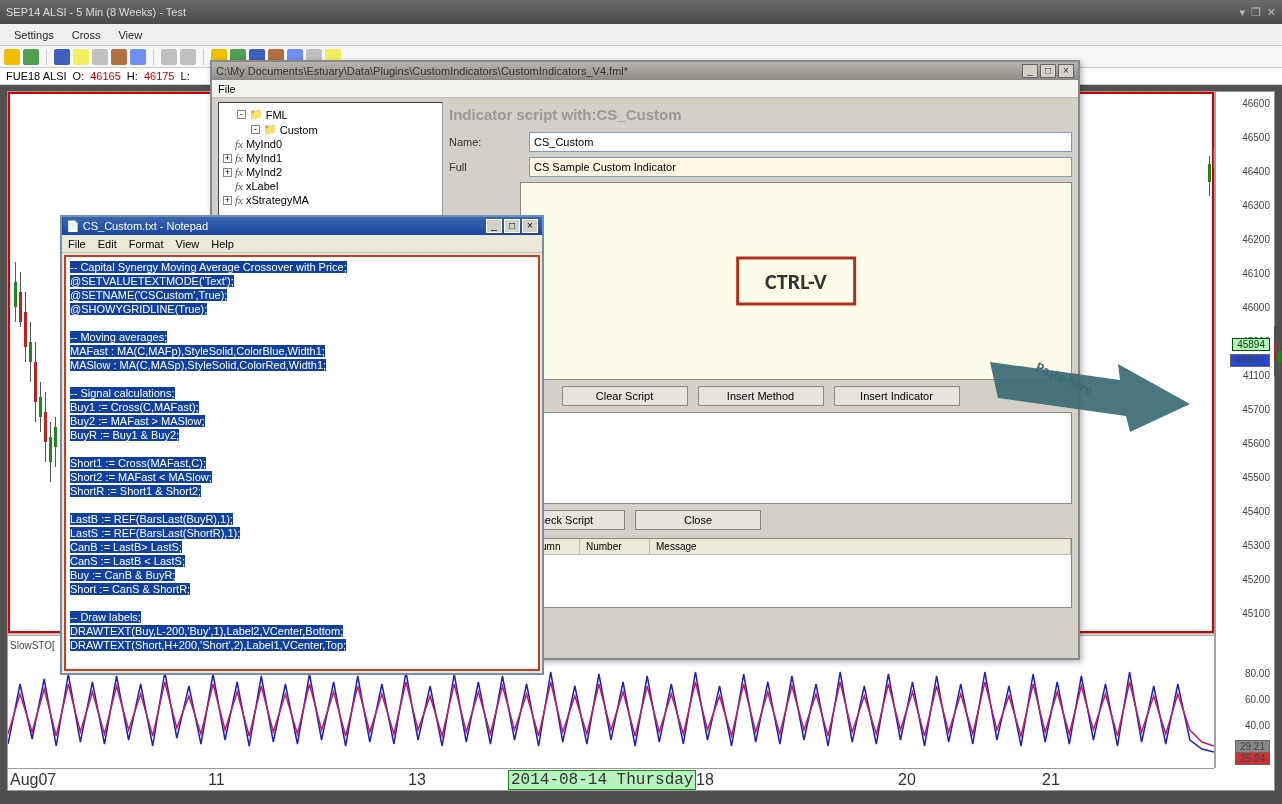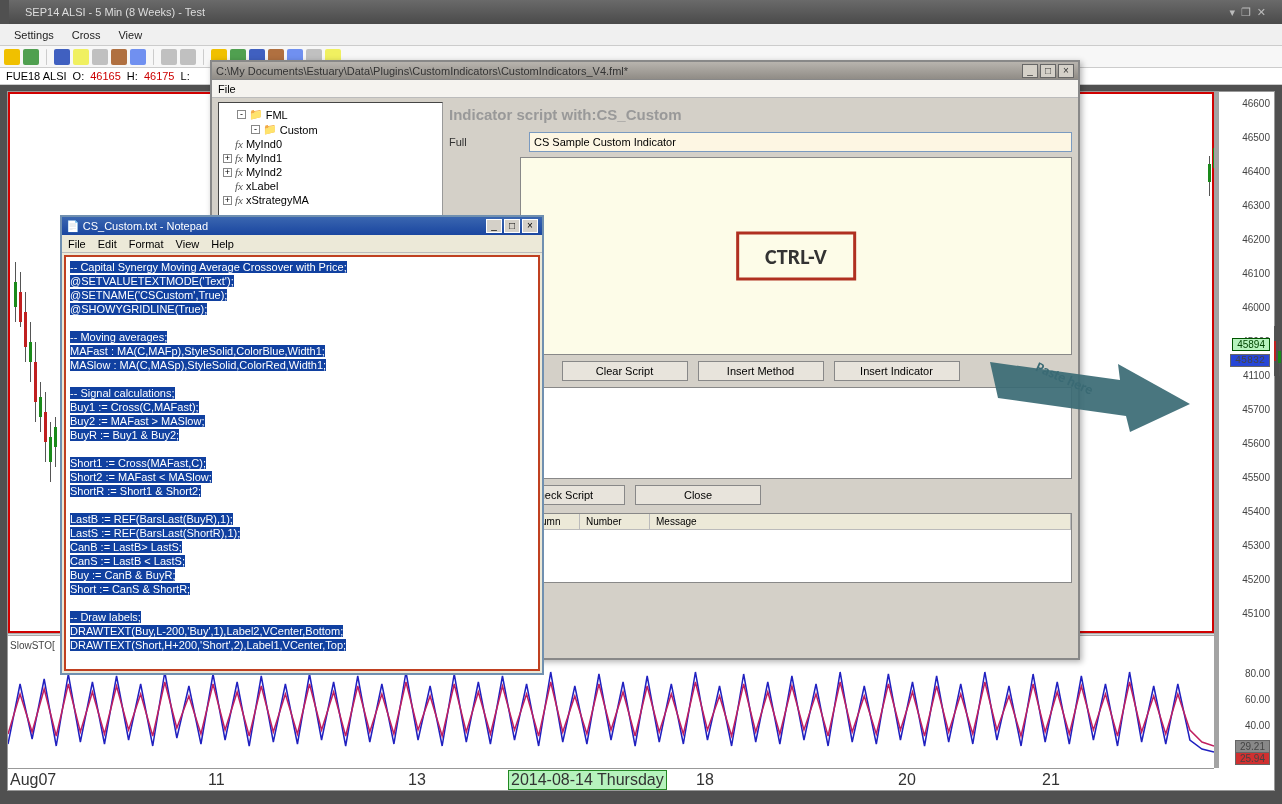--- a/index.html
+++ b/index.html
@@ -1,43 +1,43 @@
 <!DOCTYPE html>
 <html><head>
 <meta charset="utf-8">
 <style>
 * { box-sizing: border-box; margin: 0; padding: 0; font-family: Tahoma, Arial, sans-serif; font-size: 11px; }
 body { width: 1282px; height: 804px; background: #505050; overflow: hidden; position: relative; }
 
-.titlebar { height: 24px; background: linear-gradient(#6a6a6a,#4a4a4a); color: #ddd; display: flex; align-items: center; padding: 0 16px; justify-content: space-between; margin-left: 9px; }
+.titlebar { height: 24px; background: linear-gradient(#6a6a6a,#4a4a4a); color: #ddd; display: flex; align-items: center; padding: 0 6px; justify-content: space-between; }
 .titlebar .wbtns { display:flex; gap:6px;}
 .titlebar .wbtns span{ color:#bbb; cursor:pointer;}
 
 .menubar { height: 22px; background: #f0f0f0; display: flex; align-items: center; gap: 18px; padding: 0 14px; border-bottom: 1px solid #ccc;}
 .menubar span { color: #222; cursor:pointer;}
 
 .toolbar { height: 22px; background: #f7f7f7; border-bottom:1px solid #ccc; display:flex; align-items:center; padding:0 4px; gap:3px;}
 .toolbar .tb { width:16px; height:16px; border-radius:2px; display:inline-block;}
 .tb.a{background:#f0c000;} .tb.b{background:#50a050;} .tb.c{background:#4060c0;} .tb.d{background:#f0f060;}
 .tb.e{background:#c0c0c0;} .tb.f{background:#b07040;} .tb.g{background:#7090f0;} .tb.sep{width:1px;background:#ccc;margin:0 4px;}
 
 .statusline { background:#fff; border-bottom:1px solid #ccc; padding:2px 6px; font-family:monospace; font-size:10px;}
 .statusline .red{color:#c00;margin-top:24px;}
 
 .chartzone { position:absolute; left:7px; top:91px; right:7px; bottom:13px; background:#fff; border:1px solid #999;}
-.yaxis { position:absolute; right:0; top:0; bottom:22px; width:60px; background:#fff; border-left:5px solid #a3a3a3;}
+.yaxis { position:absolute; right:0; top:0; bottom:22px; width:60px; background:#fff; border-left:2px solid #a3a3a3;}
 .yaxis div { position:absolute; right:4px; font-size:10px; color:#444;}
 .pricetag{ position:absolute; right:2px; padding:0 4px; font-size:10px; color:#fff; border:1px solid #666;}
 .pricetag.grn{background:#b6f3bd;color:#004400;border-color:#050;}
 .pricetag.blu{background:#2646d6;font-family:Liberation Mono, monospace;}
 .pricetag.red{background:#d03030;}
 .pricetag.gry{background:#888;}
 .xaxis { position:absolute; left:0; right:60px; bottom:0; height:22px; background:#fff; border-top:1px solid #999; display:flex; align-items:center;}
 .xaxis span{ position:absolute; font-size:16px; color:#333;}
-.xaxis .hl{ background:#b6f3bd; border:1px solid #228822; padding:0 2px;}
+.xaxis .hl{ background:#b6f3bd; border:1px solid #228822; padding:0 2px;font-family:Liberation Mono, monospace;}
 .stolabel{position:absolute; left:2px; font-size:10px; color:#444;}
 .divider{position:absolute; left:0; right:60px; height:3px; background:#ddd; border-top:1px solid #aaa; border-bottom:1px solid #aaa;}
 
 
 .dlg { position:absolute; background:#d4d0c8; border:2px solid #888; box-shadow:2px 2px 6px rgba(0,0,0,.3);}
 .dlg .dtitle { height:18px; background:linear-gradient(#b8b4ae,#908c86); display:flex; align-items:center; justify-content:space-between; padding:0 4px; color:#333; font-size:11px; border-bottom:1px solid #888;}
 .dlg .dtitle .ctl{display:flex; gap:2px;}
 .dlg .dtitle .ctl span{width:16px;height:14px;background:#d4d0c8;border:1px solid #666;text-align:center;line-height:12px;font-size:10px;cursor:pointer;}
 .dlg .dmenu{height:18px;background:#f5f3ef;border-bottom:1px solid #bbb;padding:0 6px;display:flex;align-items:center;}
 .tree{position:absolute;left:6px;top:40px;bottom:6px;width:225px;background:#fff;border:1px inset #999;padding:4px;overflow:hidden;}
@@ -339,20 +339,24 @@
     <div class="tree-node ind3">
         <span class="exp">+</span>
         <span class="fx">fx</span>
         <span>xStrategyMA</span>
       </div>
   </div>
 
   <div class="rpanel">
     <div class="hdr">Indicator script with:CS_Custom</div>
     <div class="formrow">
+      <label>Name:</label>
+      <input value="CS_Custom" style="">
+    </div>
+    <div class="formrow">
       <label>Full</label>
       <input class="ro" value="CS Sample Custom Indicator" style="">
     </div>
     <div class="formrow">
       <label>Script:</label>
       <div class="bigtext">
         <div class="ctrlv">CTRL-V</div>
       </div>
     </div>
     <div class="btnrow">

